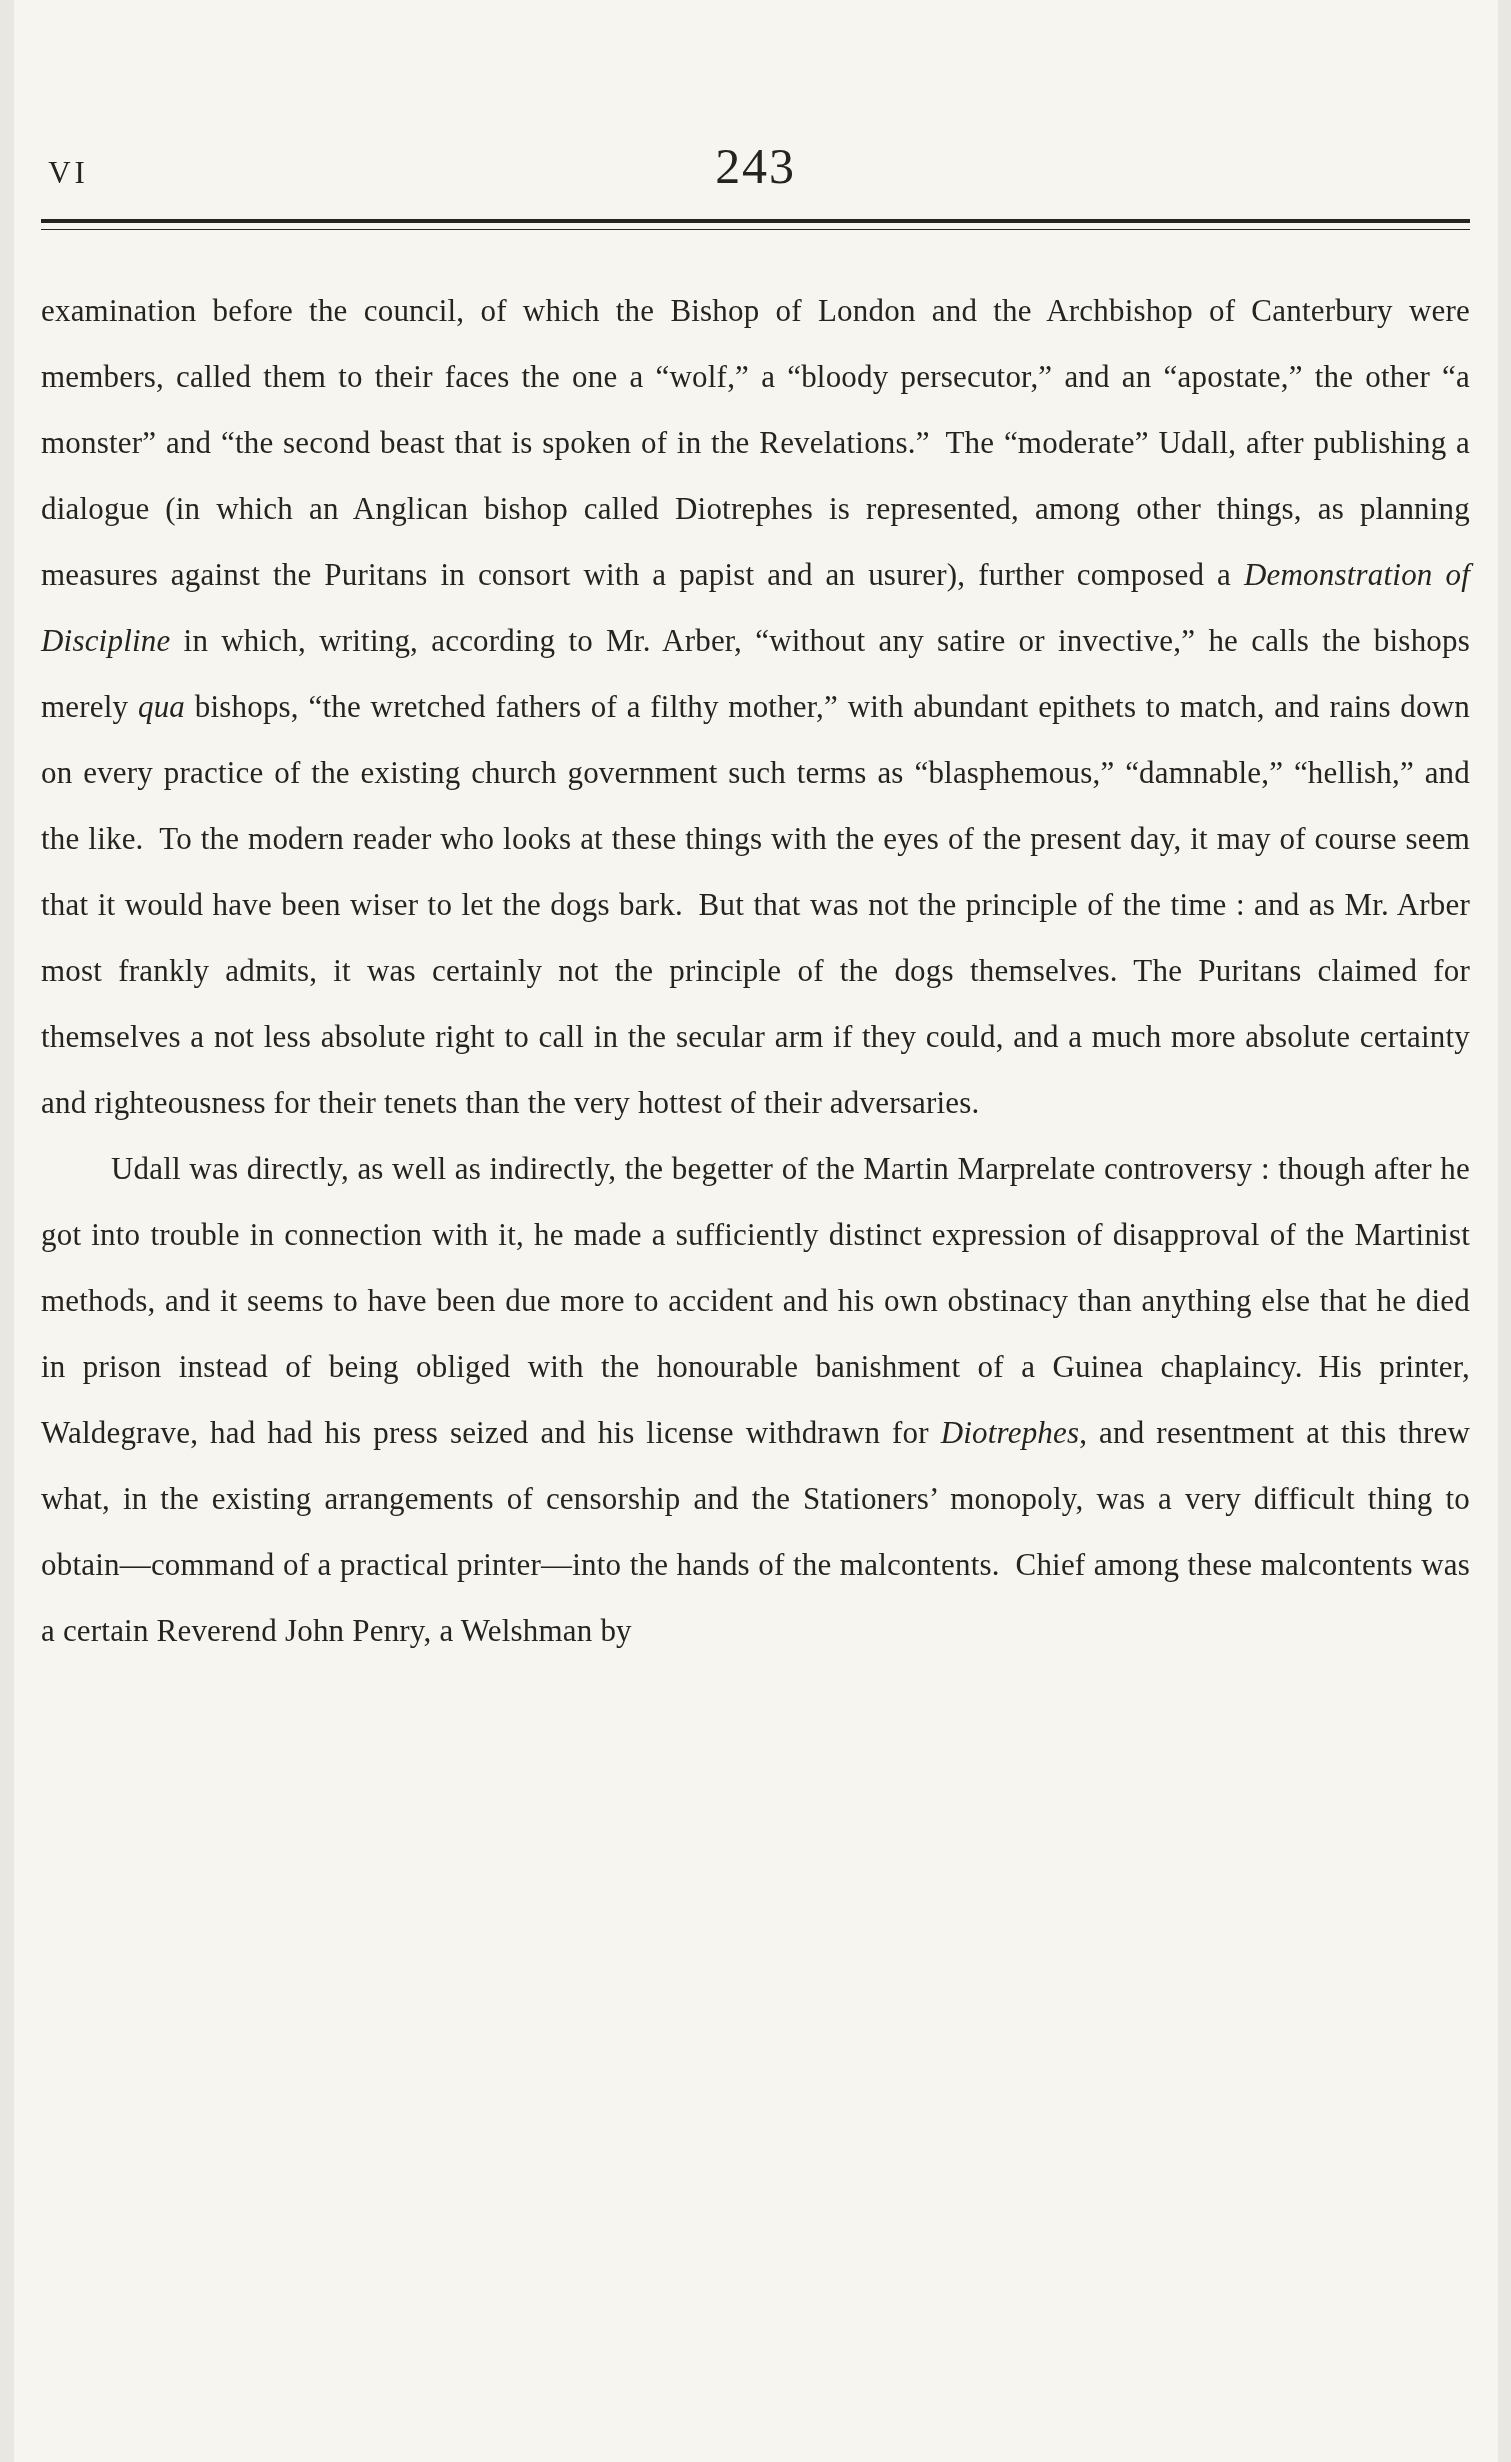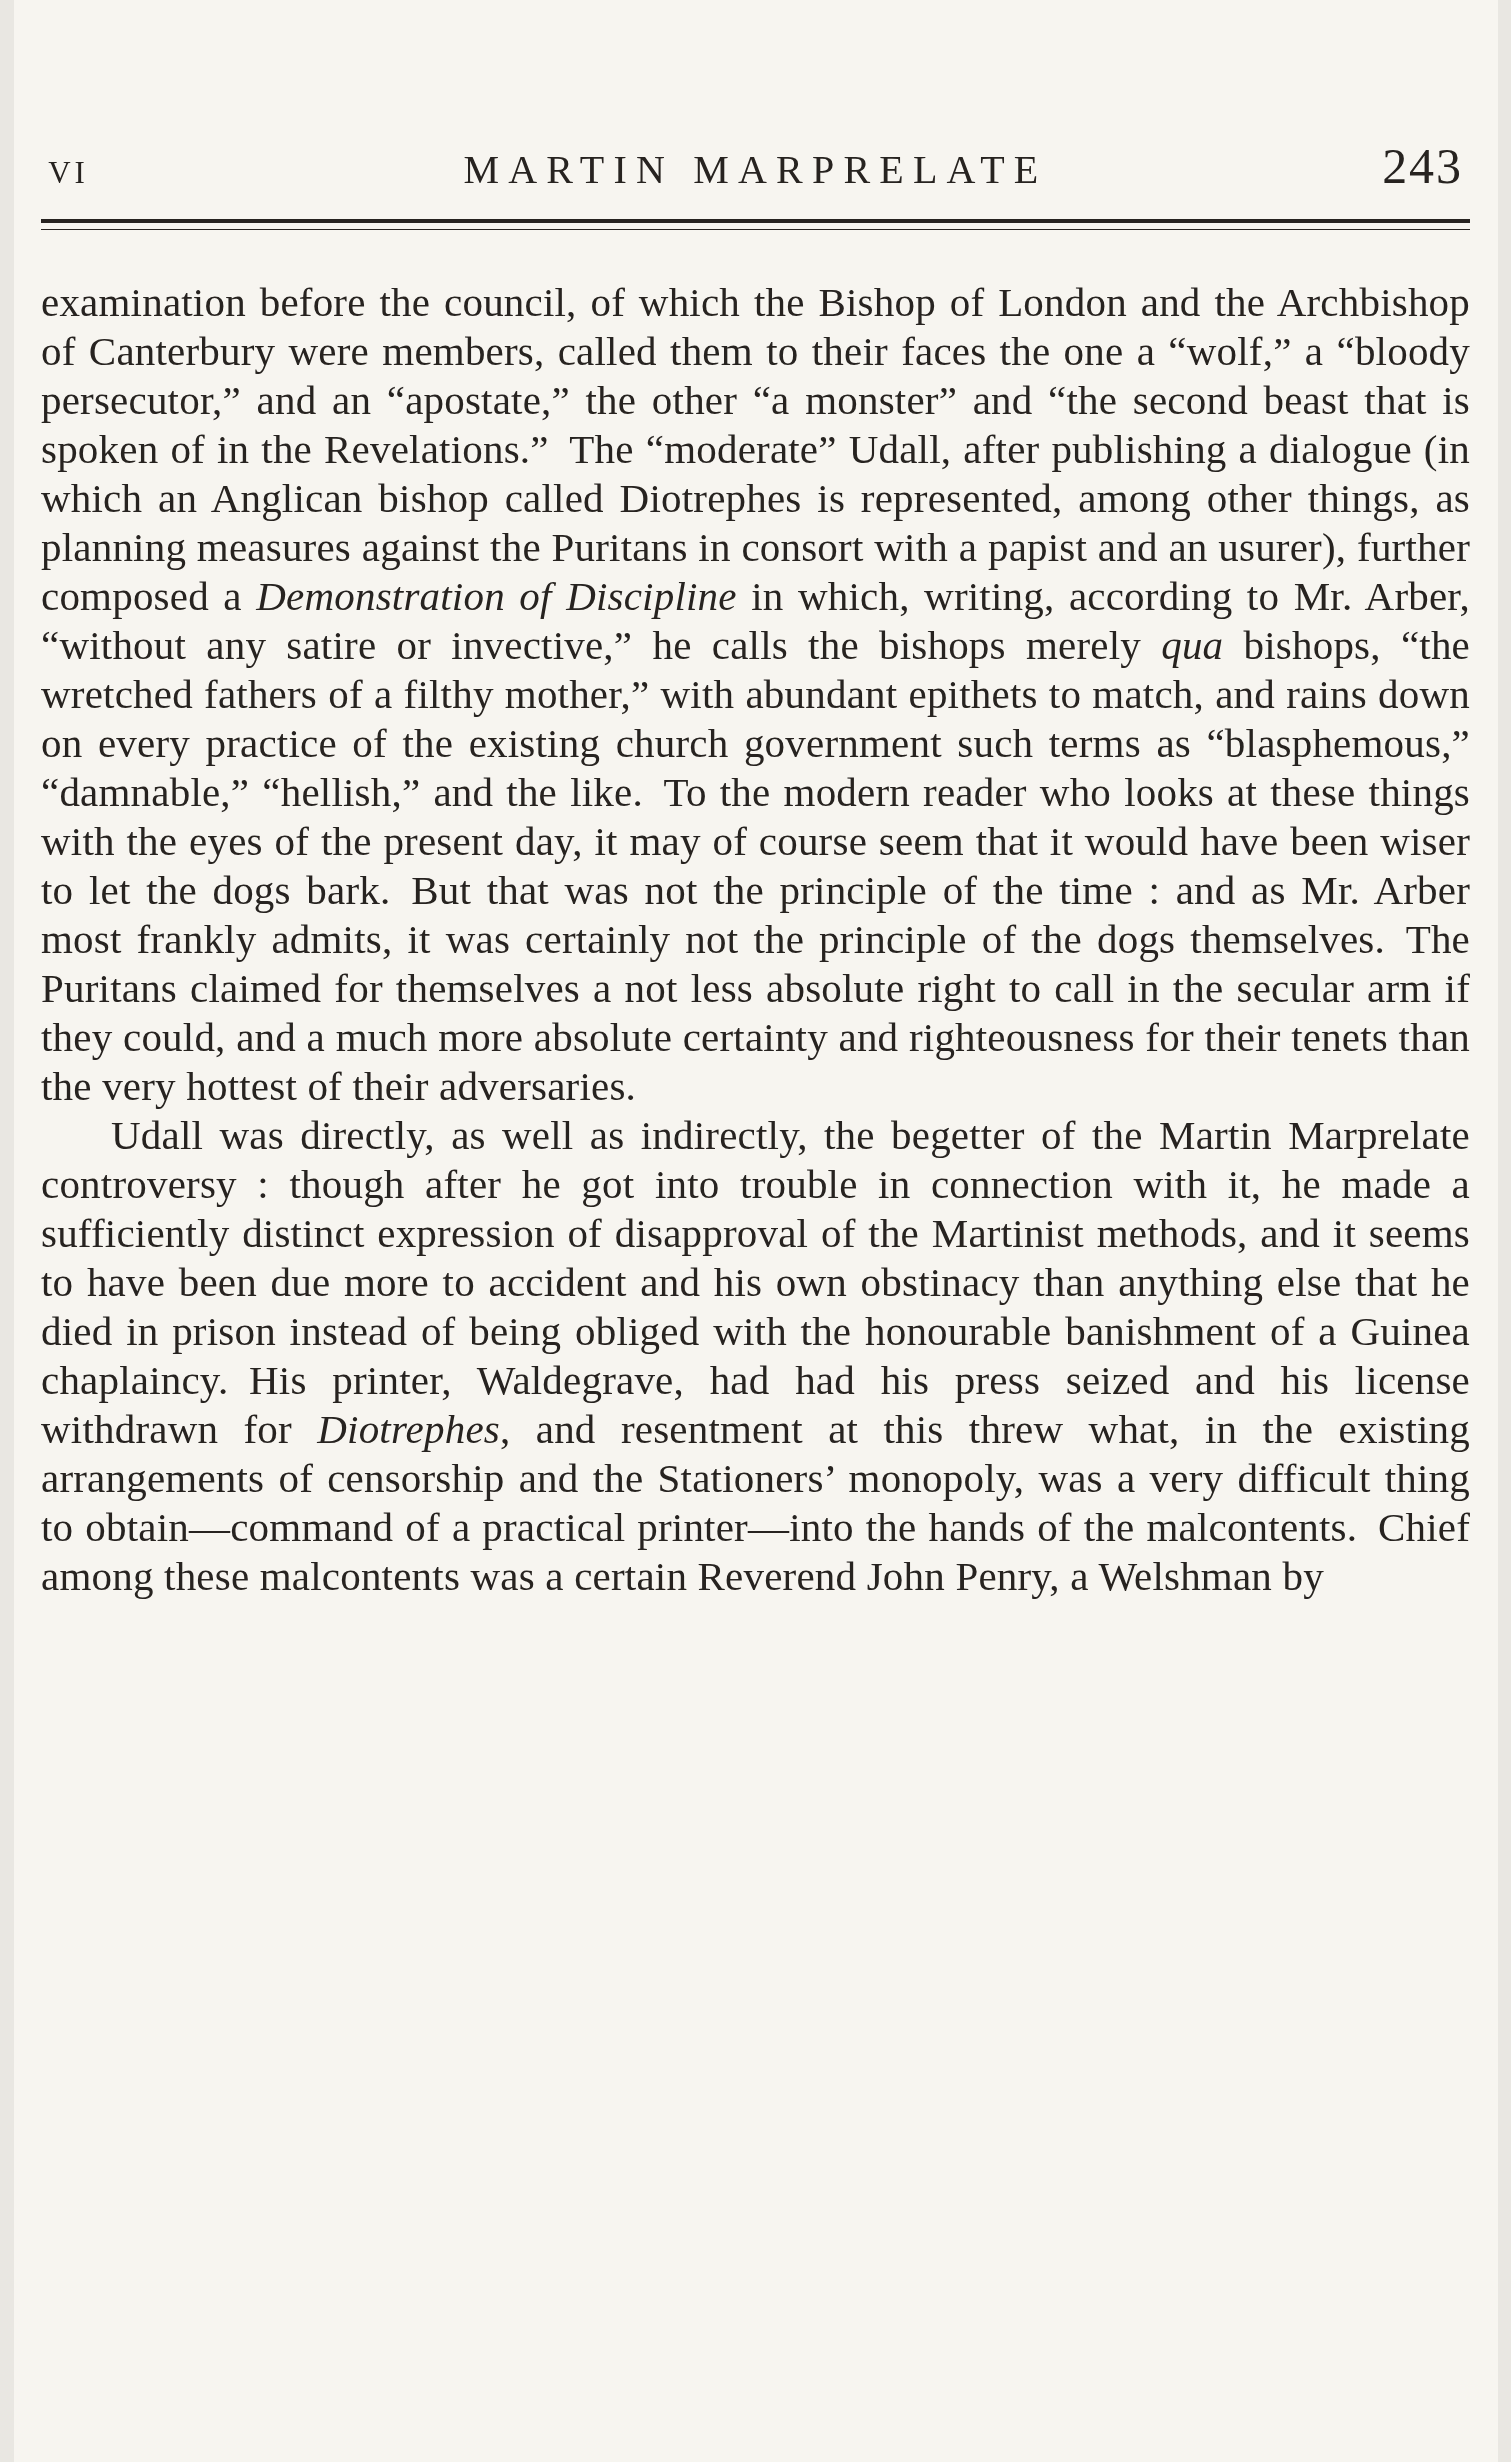--- a/index.html
+++ b/index.html
@@ -40,43 +40,42 @@
     letter-spacing: 1.8px;
   }
   .rule {
     margin-top: 24px;
     height: 5.5px;
     border-top: 4.6px solid var(--ink, #272320);
     border-bottom: 1.8px solid var(--ink, #272320);
   }
   .text-block {
     margin-top: 48px;
-    font-size: 41px;
-    line-height: 49px;
+    font-size: 31px;
+    line-height: 66px;
     text-align: justify;
     letter-spacing: 0.2px;
   }
   .para {
     margin: 0;
     padding: 0;
   }
   .para.indent {
     text-indent: 70px;
   }
   .para i {
     font-style: italic;
   }
 </style>
 </head>
 <body>
 
 <div class="page">
   <header class="running-head">
     <span class="chapter">VI</span>
-    <span class="title">MARTIN MARPRELATE</span>
     <span class="pageno">243</span>
   </header>
   <div class="rule"></div>
   <main class="text-block">
       <p class="para"><span>examination before the council, of which the Bishop of London and the Archbishop of Canterbury were members, called them to their faces the one a “wolf,” a “bloody persecutor,” and an “apostate,” the other “a monster” and “the second beast that is spoken of in the Revelations.” The “moderate” Udall, after publishing a dialogue (in which an Anglican bishop called Diotrephes is represented, among other things, as planning measures against the Puritans in consort with a papist and an usurer), further composed a </span><i>Demonstration of Discipline</i><span> in which, writing, according to Mr. Arber, “without any satire or invective,” he calls the bishops merely </span><i>qua</i><span> bishops, “the wretched fathers of a filthy mother,” with abundant epithets to match, and rains down on every practice of the existing church government such terms as “blasphemous,” “damnable,” “hellish,” and the like. To the modern reader who looks at these things with the eyes of the present day, it may of course seem that it would have been wiser to let the dogs bark. But that was not the principle of the time : and as Mr. Arber most frankly admits, it was certainly not the principle of the dogs themselves. The Puritans claimed for themselves a not less absolute right to call in the secular arm if they could, and a much more absolute certainty and righteousness for their tenets than the very hottest of their adversaries.</span></p>
       <p class="para indent"><span>Udall was directly, as well as indirectly, the begetter of the Martin Marprelate controversy : though after he got into trouble in connection with it, he made a sufficiently distinct expression of disapproval of the Martinist methods, and it seems to have been due more to accident and his own obstinacy than anything else that he died in prison instead of being obliged with the honourable banishment of a Guinea chaplaincy. His printer, Waldegrave, had had his press seized and his license withdrawn for </span><i>Diotrephes</i><span>, and resentment at this threw what, in the existing arrangements of censorship and the Stationers’ monopoly, was a very difficult thing to obtain—command of a practical printer—into the hands of the malcontents. Chief among these malcontents was a certain Reverend John Penry, a Welshman by</span></p>
     </main>
 </div>
 
 

